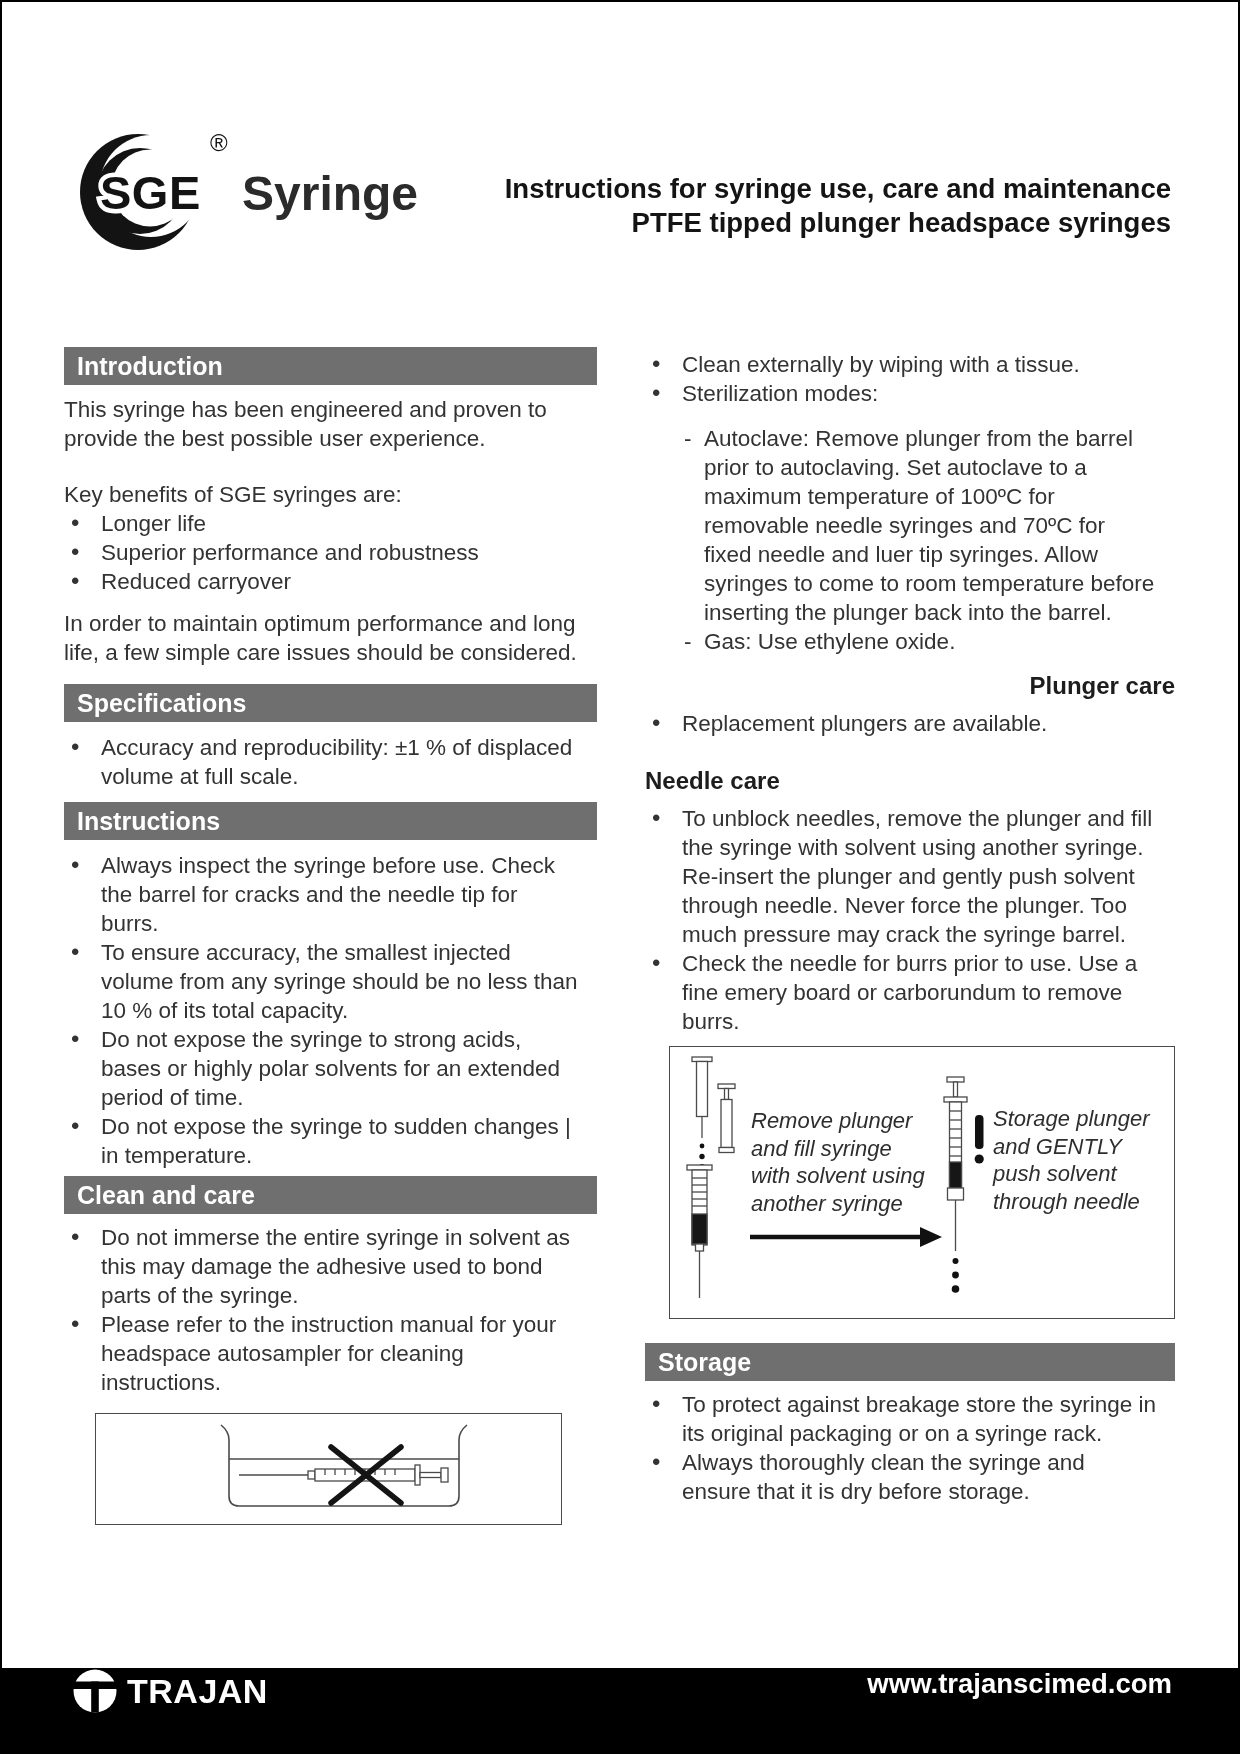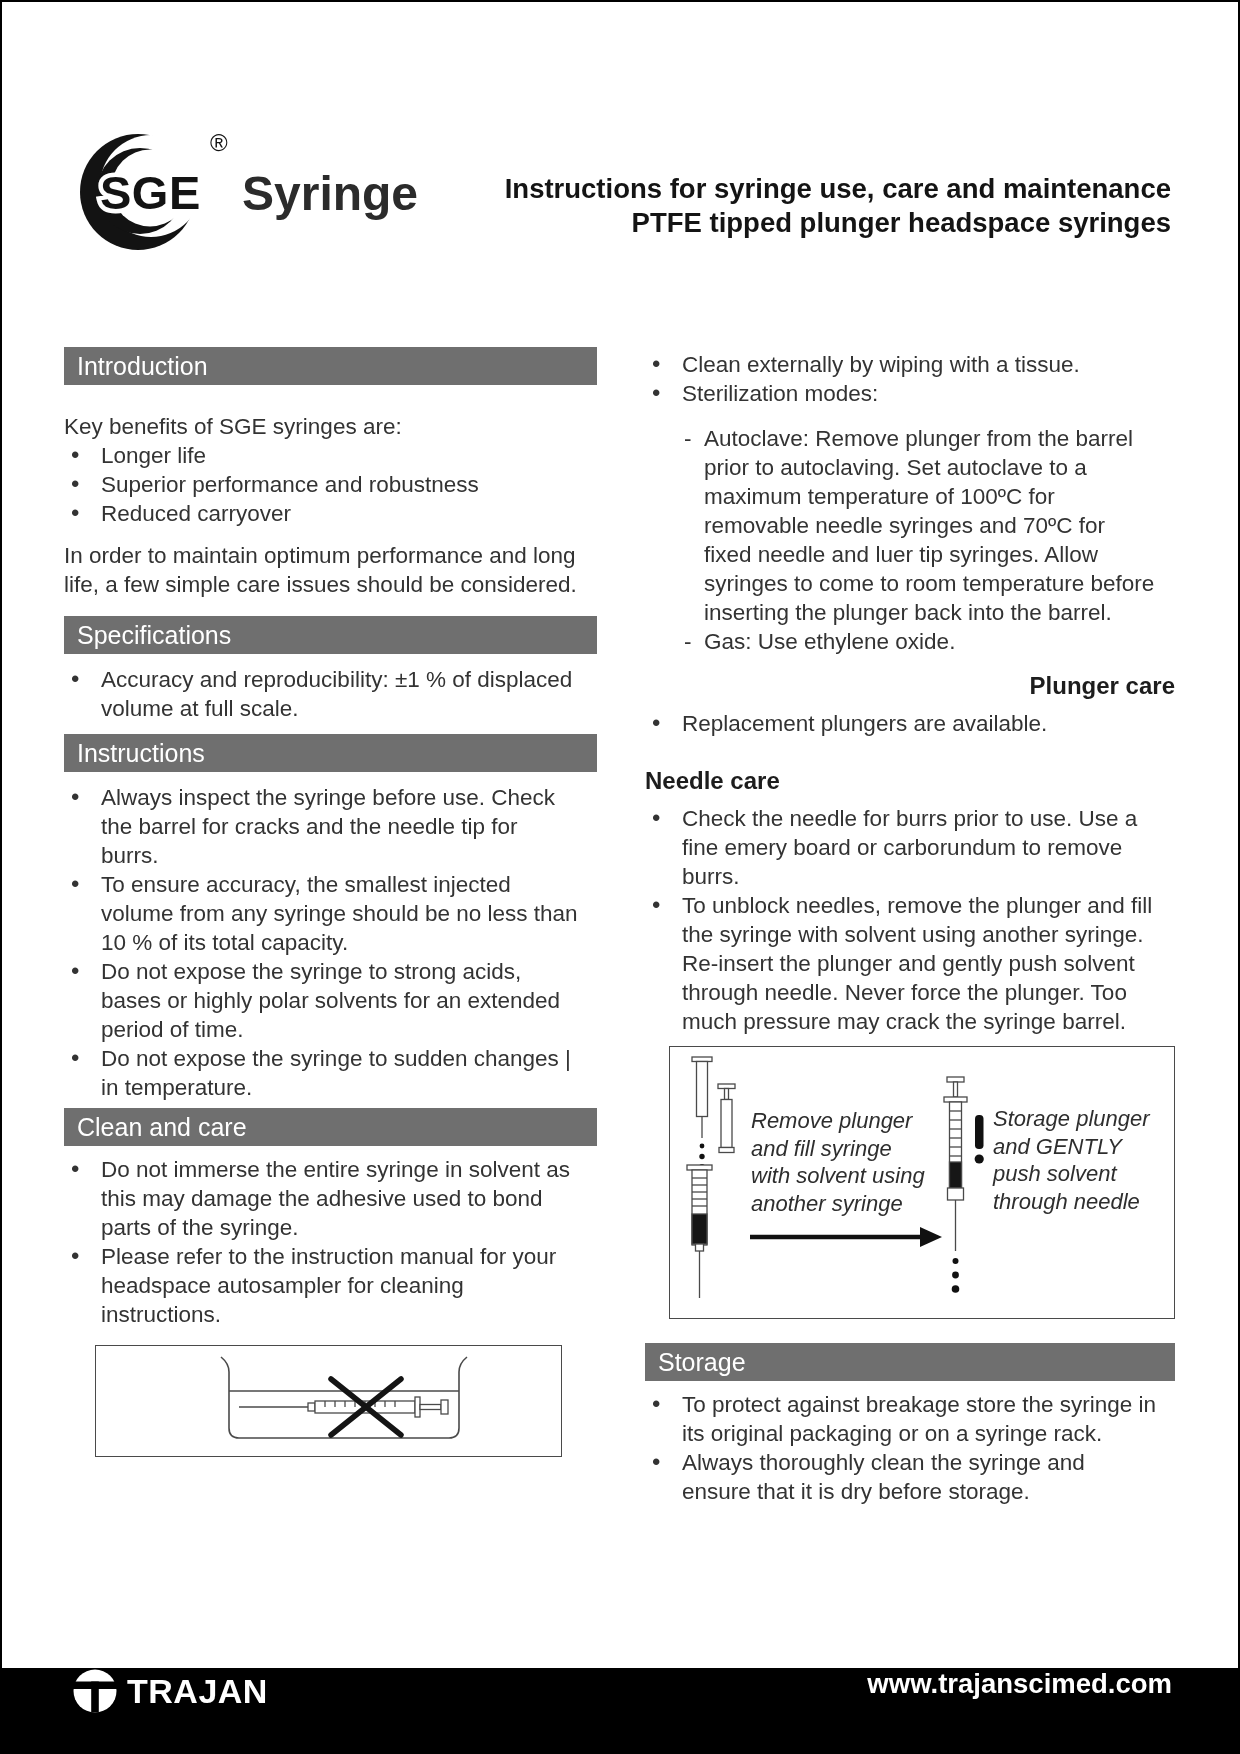--- a/index.html
+++ b/index.html
@@ -12,21 +12,21 @@
   .logo-wrap { position:absolute; left:64px; top:116px; }
   .doc-title {
     position:absolute; right:67px; top:170px; text-align:right;
     font-weight:bold; font-size:27.5px; line-height:34px; color:#141414;
   }
   
   .col { position:absolute; font-size:22.5px; line-height:29px; color:#333; }
   .col-left  { left:62px;  top:345px; width:533px; }
   .col-right { left:643px; top:348px; width:530px; }
   .bar {
-    background:#6f6f6f; color:#fff; font-weight:normal; font-size:25px;
+    background:#6f6f6f; color:#fff; font-weight:bold; font-size:25px;
     height:38px; line-height:38px; padding-left:13px;
   }
   .subhead { font-weight:bold; font-size:24px; color:#1d1d1d; line-height:30px; }
   p { margin:0; }
   ul { margin:0; padding:0; list-style:none; }
   .blist > li { position:relative; padding-left:37px; padding-right:18px; }
   .blist > li::before { content:"\2022"; position:absolute; left:7px; top:-1px; font-size:24px; }
   .dlist { margin-top:16px; }
   .dlist > li { position:relative; padding-left:22px; padding-right:0; }
   .dlist > li::before { content:"-"; position:absolute; left:2px; }
@@ -73,20 +73,21 @@
   </div>
 
   <div class="doc-title">
     <div>Instructions for syringe use, care and maintenance</div>
     <div>PTFE tipped plunger headspace syringes</div>
   </div>
 
   <div class="col col-left">
 
     <div class="bar">Introduction</div>
+    <p class="mt10">This syringe has been engineered and proven to provide the best possible user experience.</p>
     <p class="mt27">Key benefits of SGE syringes are:</p>
     <ul class="blist">
       <li>Longer life</li>
       <li>Superior performance and robustness</li>
       <li>Reduced carryover</li>
     </ul>
     <p class="mt13">In order to maintain optimum performance and long life, a few simple care issues should be considered.</p>
 
     <div class="bar mt17">Specifications</div>
     <ul class="blist mt11">
@@ -148,22 +149,22 @@
       </li>
     </ul>
 
     <div class="subhead mt22">Plunger care</div>
     <ul class="blist mt8">
       <li>Replacement plungers are available.</li>
     </ul>
 
     <div class="subhead mt28">Needle care</div>
     <ul class="blist mt8">
+      <li>To unblock needles, remove the plunger and fill the syringe with solvent using another syringe. Re-insert the plunger and gently push solvent through needle. Never force the plunger. Too much pressure may crack the syringe barrel.</li>
       <li>Check the needle for burrs prior to use. Use a fine emery board or carborundum to remove burrs.</li>
-      <li>To unblock needles, remove the plunger and fill the syringe with solvent using another syringe. Re-insert the plunger and gently push solvent through needle. Never force the plunger. Too much pressure may crack the syringe barrel.</li>
     </ul>
 
     <div class="figbox" id="fig-flush">
       <svg width="503" height="270" viewBox="0 0 503 270" style="position:absolute;left:0;top:0;">
         <g stroke="#4a4a4a" stroke-width="1.3" fill="#ffffff">
           <rect x="22" y="10" width="20" height="4.5"></rect>
           <rect x="26.5" y="14.5" width="11" height="55"></rect>
           <line x1="32" y1="69.5" x2="32" y2="91"></line>
         </g>
         <g fill="#111">

